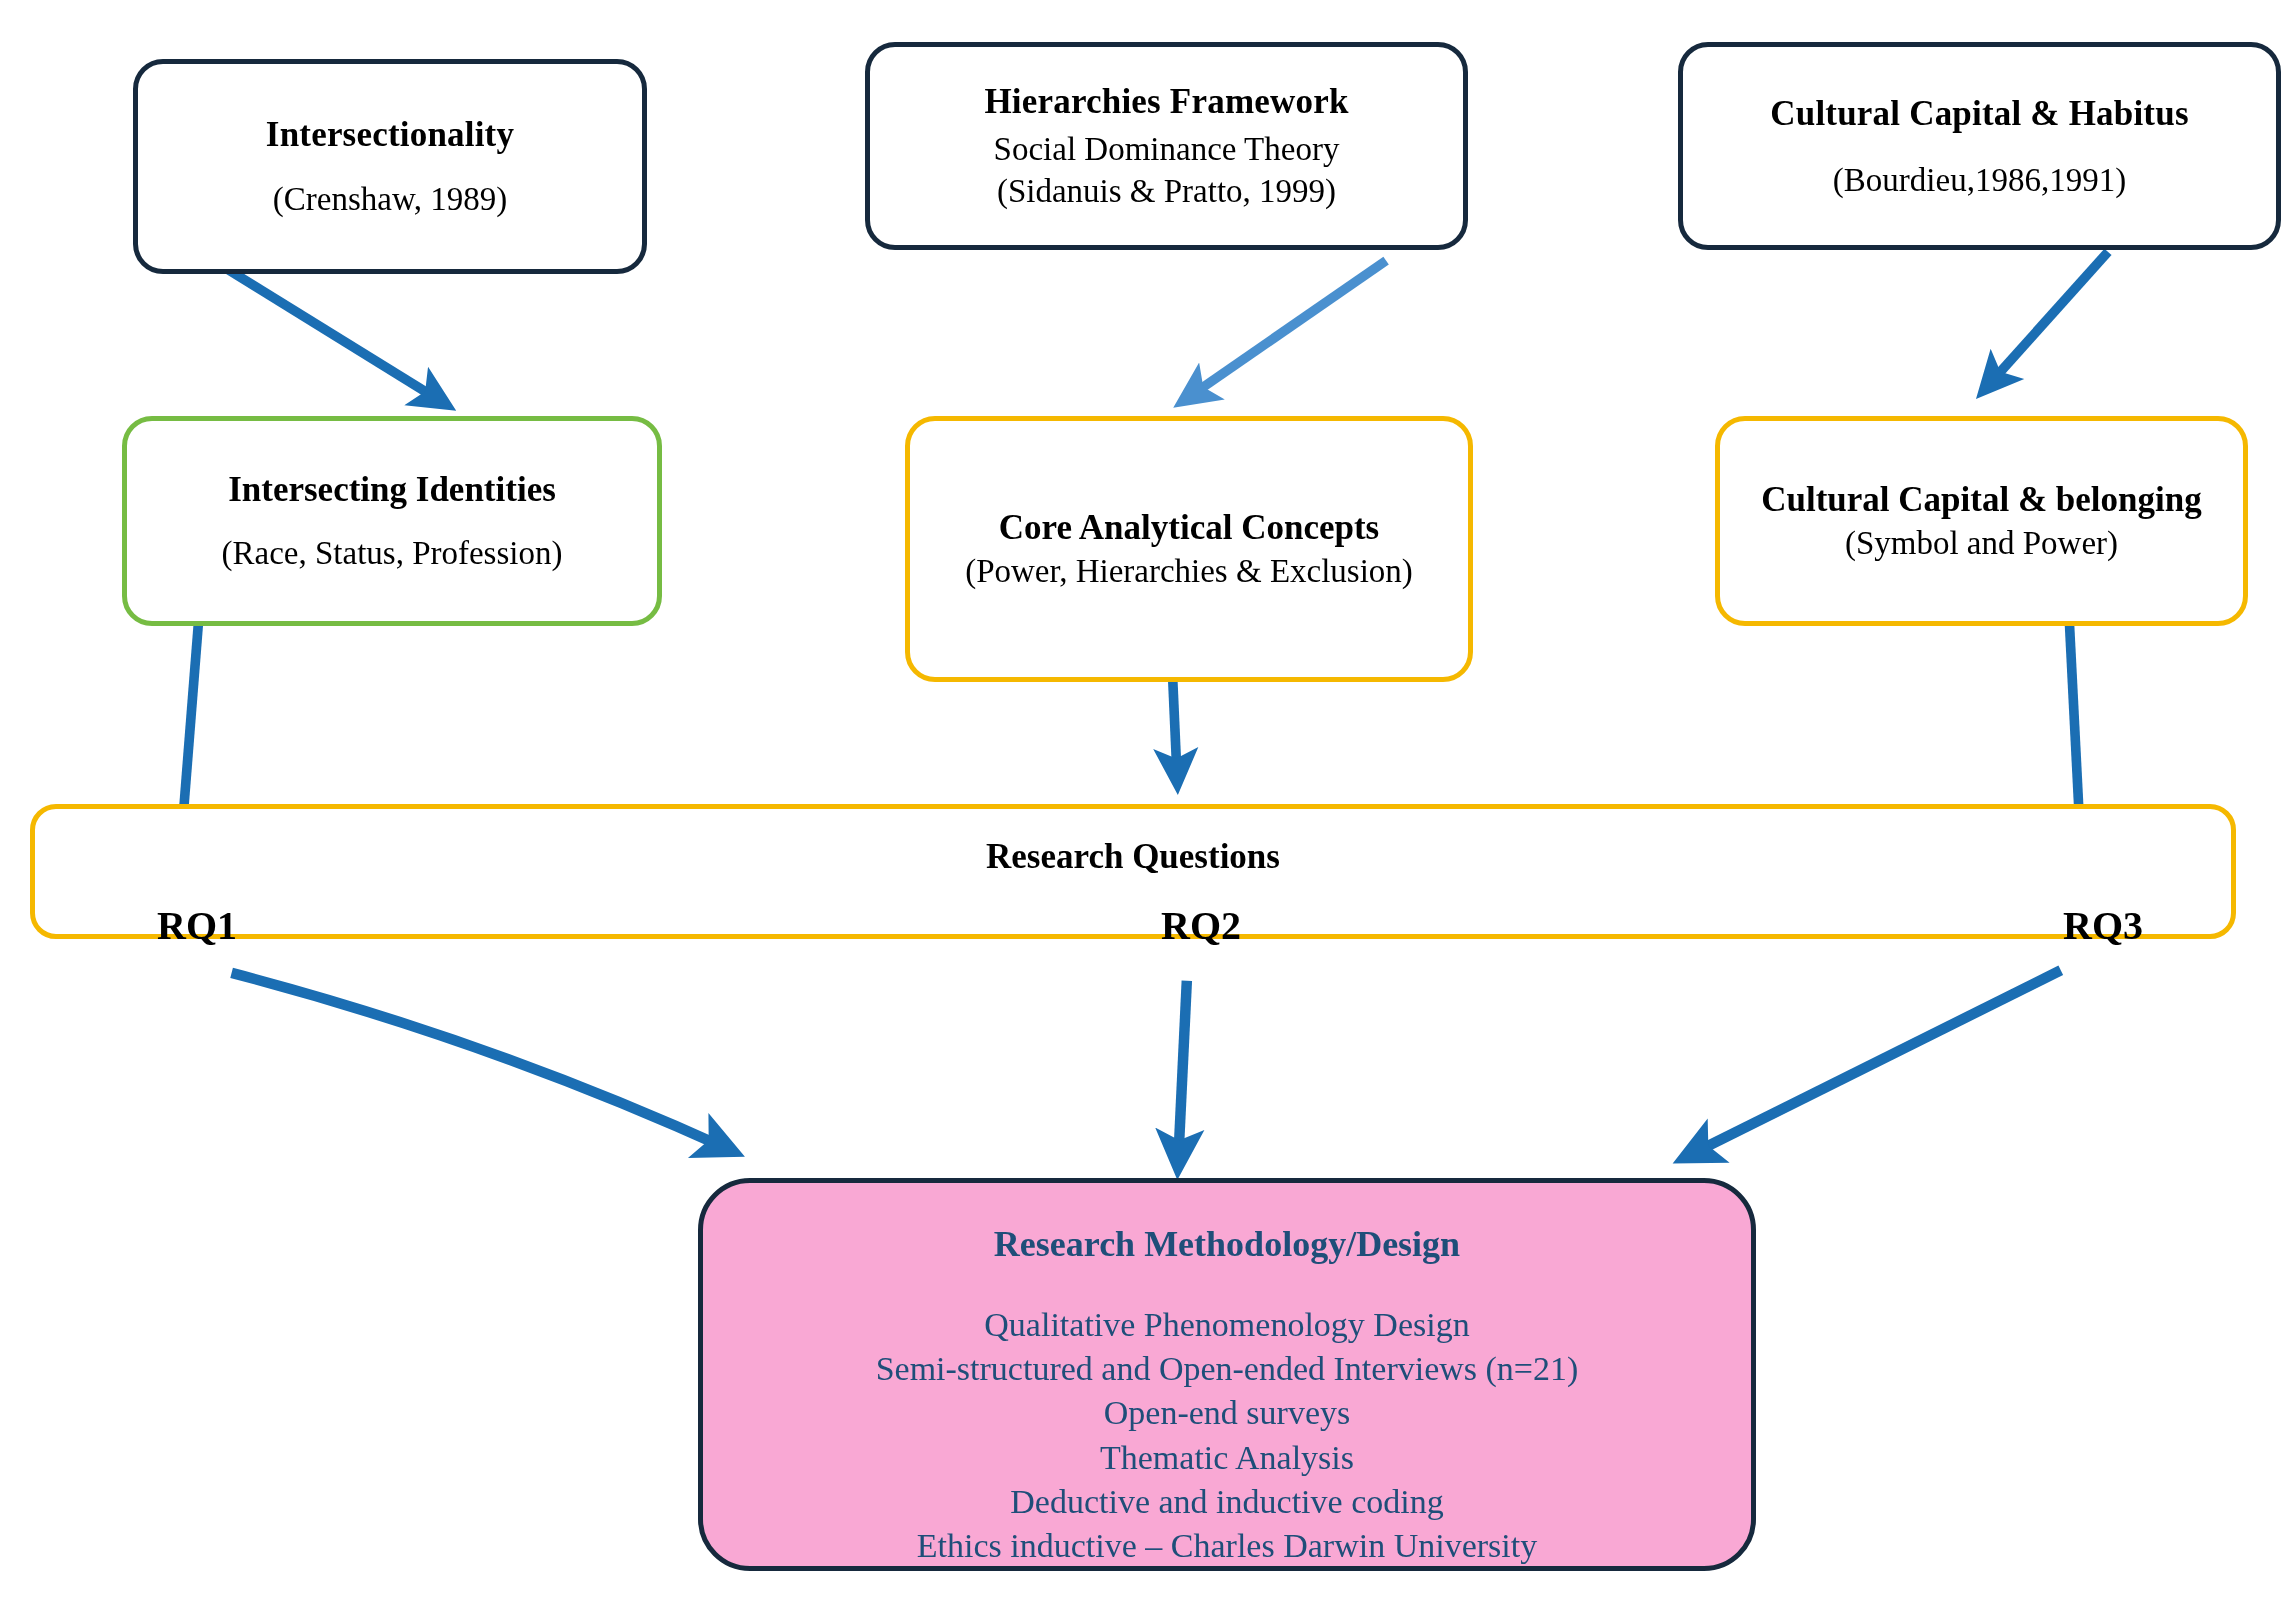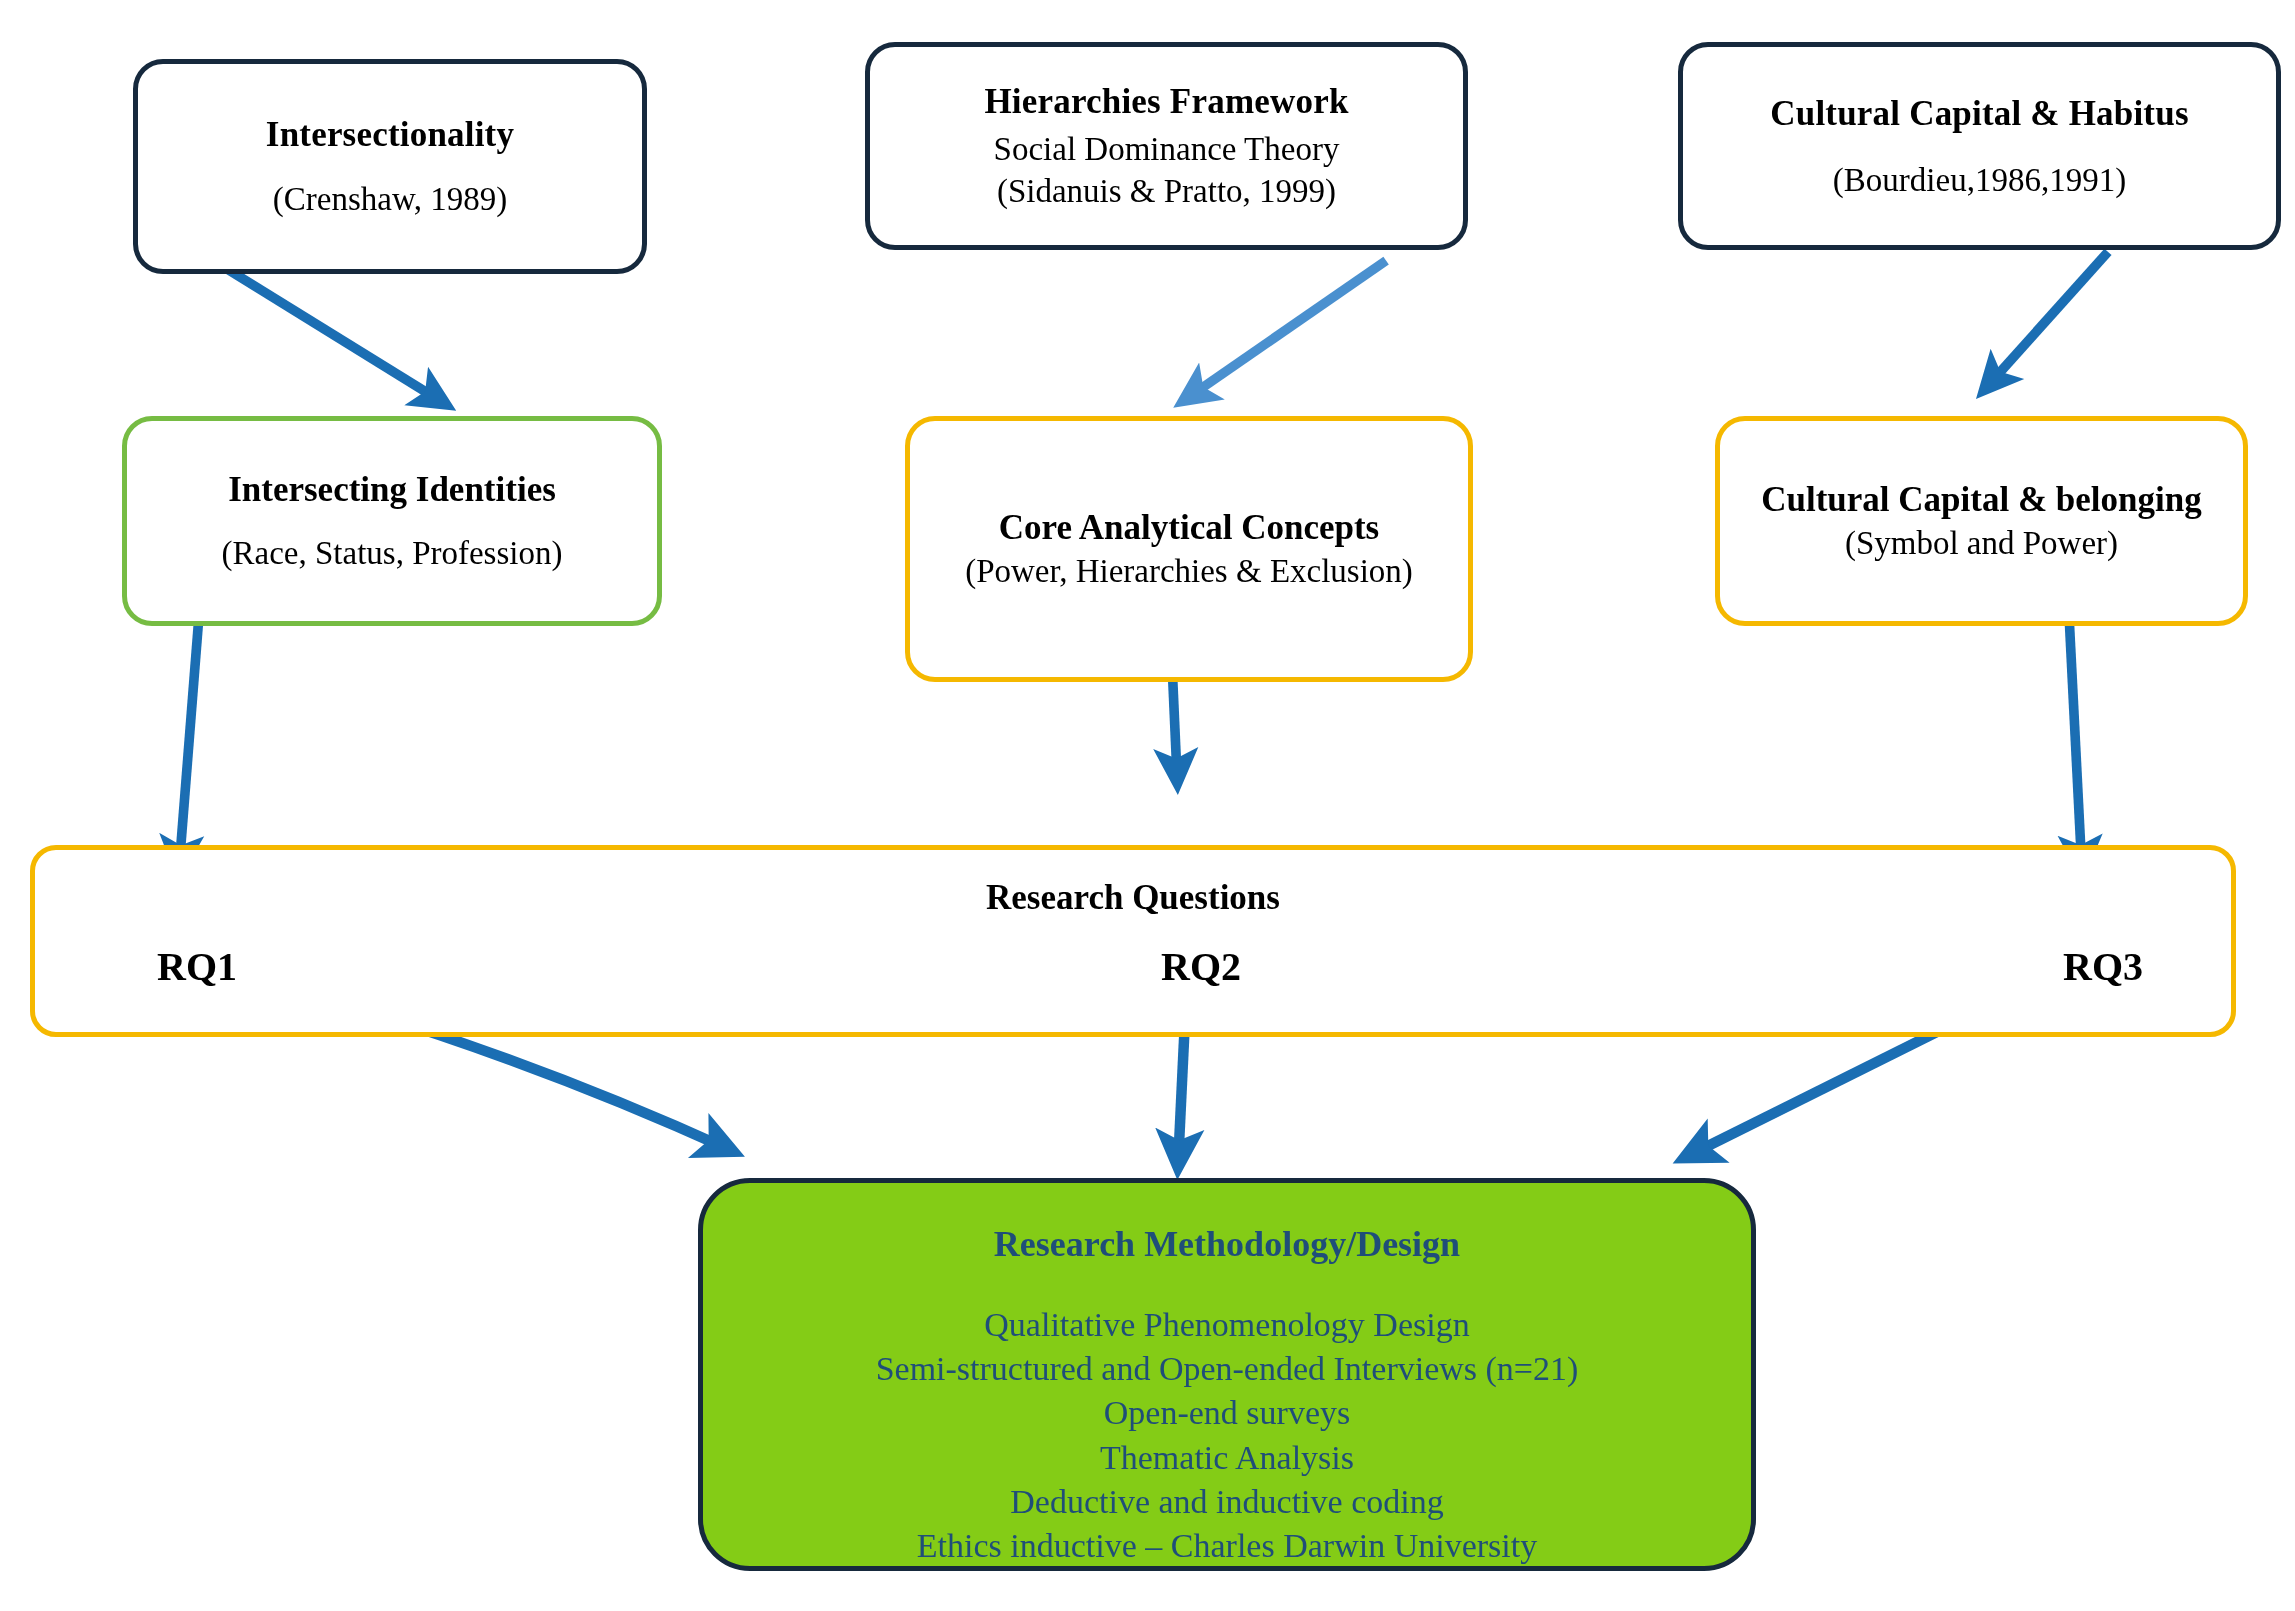--- a/index.html
+++ b/index.html
@@ -86,21 +86,21 @@
     font-size: 40px;
     color: #000000;
     white-space: nowrap;
   }
   
   #methodology {
     position: absolute;
     box-sizing: border-box;
     border: 5.2px solid #16293d;
     border-radius: 52px;
-    background: #84cc16;
+    background: #f9a8d4;
     display: flex;
     flex-direction: column;
     align-items: center;
     color: #1f4e79;
   }
   #methodology .title {
     font-weight: bold;
     font-size: 36px;
     color: #1f4e79;
     margin-top: 40px;
@@ -171,21 +171,21 @@
   <div class="node concept amber" style="left:905px; top:416px; width:568px; height:266px;">
     <div class="title">Core Analytical Concepts</div>
     <div class="sub" style="margin-top:5.2px;">(Power, Hierarchies &amp; Exclusion)</div>
   </div>
 
   <div class="node concept amber" style="left:1715px; top:416px; width:533px; height:210px;">
     <div class="title">Cultural Capital &amp; belonging</div>
     <div class="sub" style="margin-top:5.2px;">(Symbol and Power)</div>
   </div>
 
-  <div id="rq-bar" style="left:30px; top:804px; width:2206px; height:192px;margin-top:41px;">
+  <div id="rq-bar" style="left:30px; top:804px; width:2206px; height:135px;">
     <div id="rq-title" style="top:28px;">Research Questions</div>
     <div class="rq-label" style="left:122px; top:93px;">RQ1</div>
     <div class="rq-label" style="left:1126px; top:93px;">RQ2</div>
     <div class="rq-label" style="left:2028px; top:93px;">RQ3</div>
   </div>
 
   <div id="methodology" style="left:698px; top:1178px; width:1058px; height:393px;">
     <div class="title">Research Methodology/Design</div>
     <div class="line">Qualitative Phenomenology Design</div>
     <div class="line">Semi-structured and Open-ended Interviews (n=21)</div>

